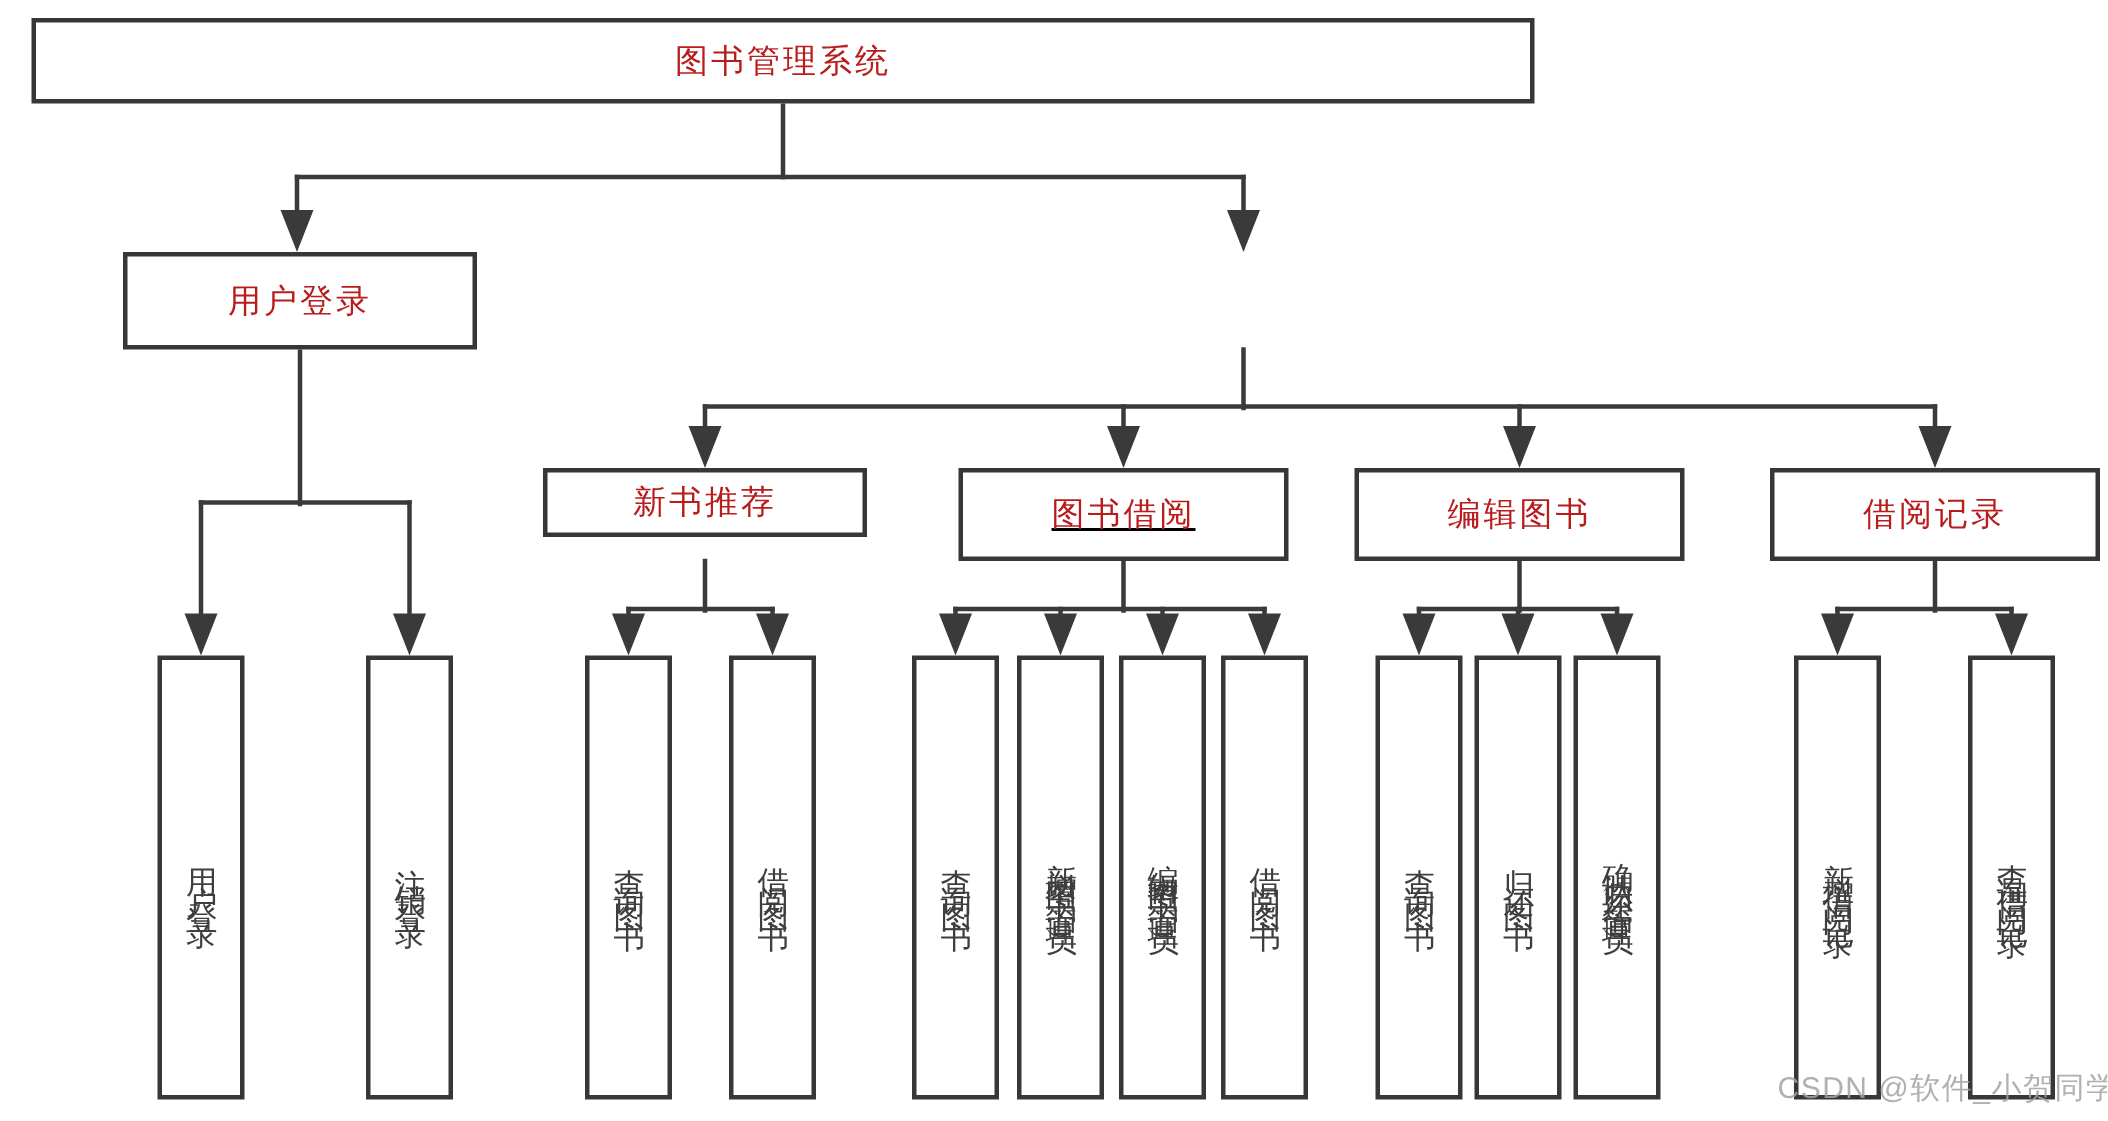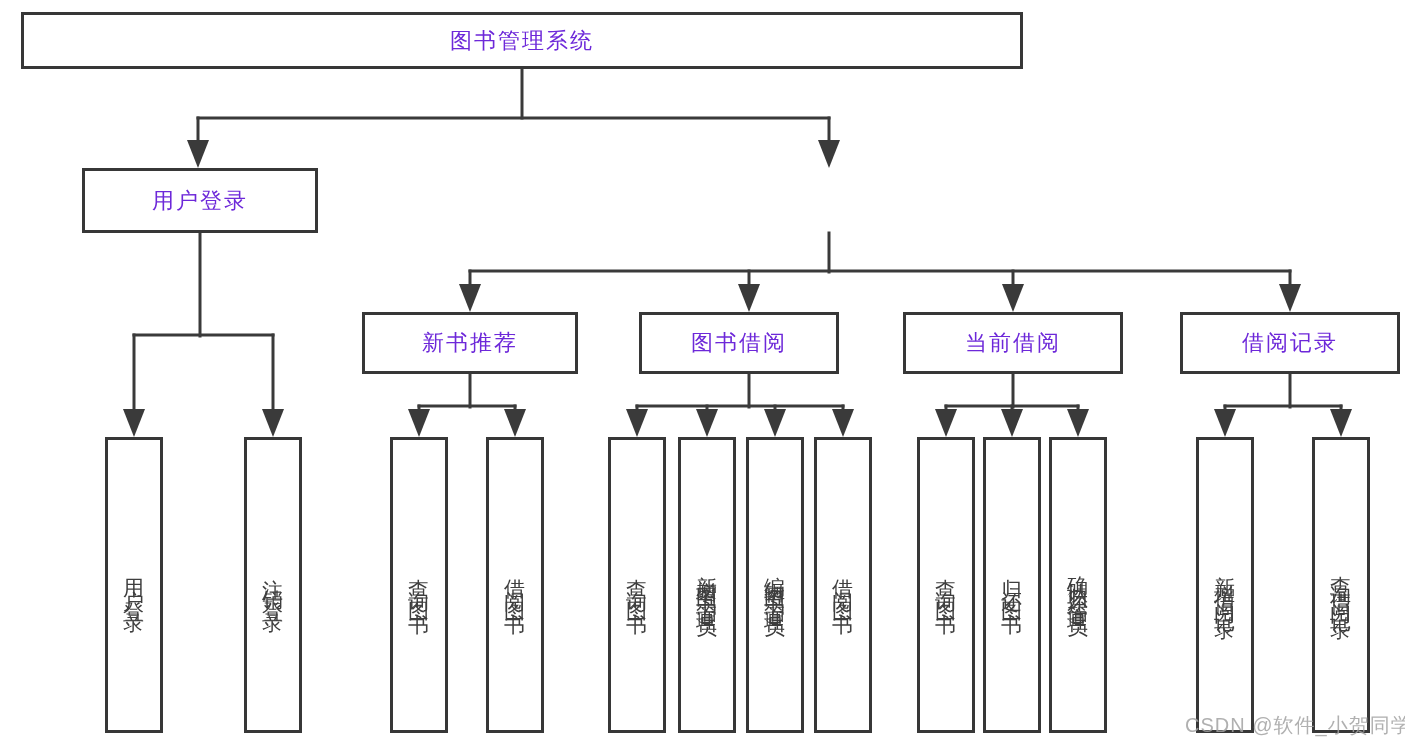--- a/index.html
+++ b/index.html
@@ -24,21 +24,21 @@
     position: absolute;
     background: #ffffff;
     border: 3px solid #373737;
     box-sizing: border-box;
     display: flex;
     align-items: center;
     justify-content: center;
   }
   .hlabel {
     font-size: 22px;
-    color: #6d28d9;
+    color: #b91c1c;
     letter-spacing: 2px;
     white-space: nowrap;
   }
   .leaf {
     top: 437px;
     width: 58px;
     height: 296px;
   }
   .vlabel {
     writing-mode: vertical-rl;
@@ -133,28 +133,28 @@
   </svg>
 
   <div class="box" style="left:21px; top:12px; width:1002px; height:57px;">
     <span class="hlabel">图书管理系统</span>
   </div>
 
   <div class="box" style="left:82px; top:168px; width:236px; height:65px;">
     <span class="hlabel">用户登录</span>
   </div>
 
-  <div class="box" style="left:362px; top:312px; width:216px; height:62px;">
+  <div class="box" style="left:362px; top:312px; width:216px; height:46px;">
     <span class="hlabel">新书推荐</span>
   </div>
-  <div class="box" style="left:639px; top:312px; width:200px; height:62px;">
+  <div class="box" style="left:639px; top:312px; width:220px; height:62px;text-decoration:underline;">
     <span class="hlabel">图书借阅</span>
   </div>
   <div class="box" style="left:903px; top:312px; width:220px; height:62px;">
-    <span class="hlabel">当前借阅</span>
+    <span class="hlabel">编辑图书</span>
   </div>
   <div class="box" style="left:1180px; top:312px; width:220px; height:62px;">
     <span class="hlabel">借阅记录</span>
   </div>
 
   <div class="box leaf" style="left:105px;">
     <span class="vlabel vs4">用户登录</span>
   </div>
   <div class="box leaf" style="left:244px;">
     <span class="vlabel vs4">注销登录</span>

